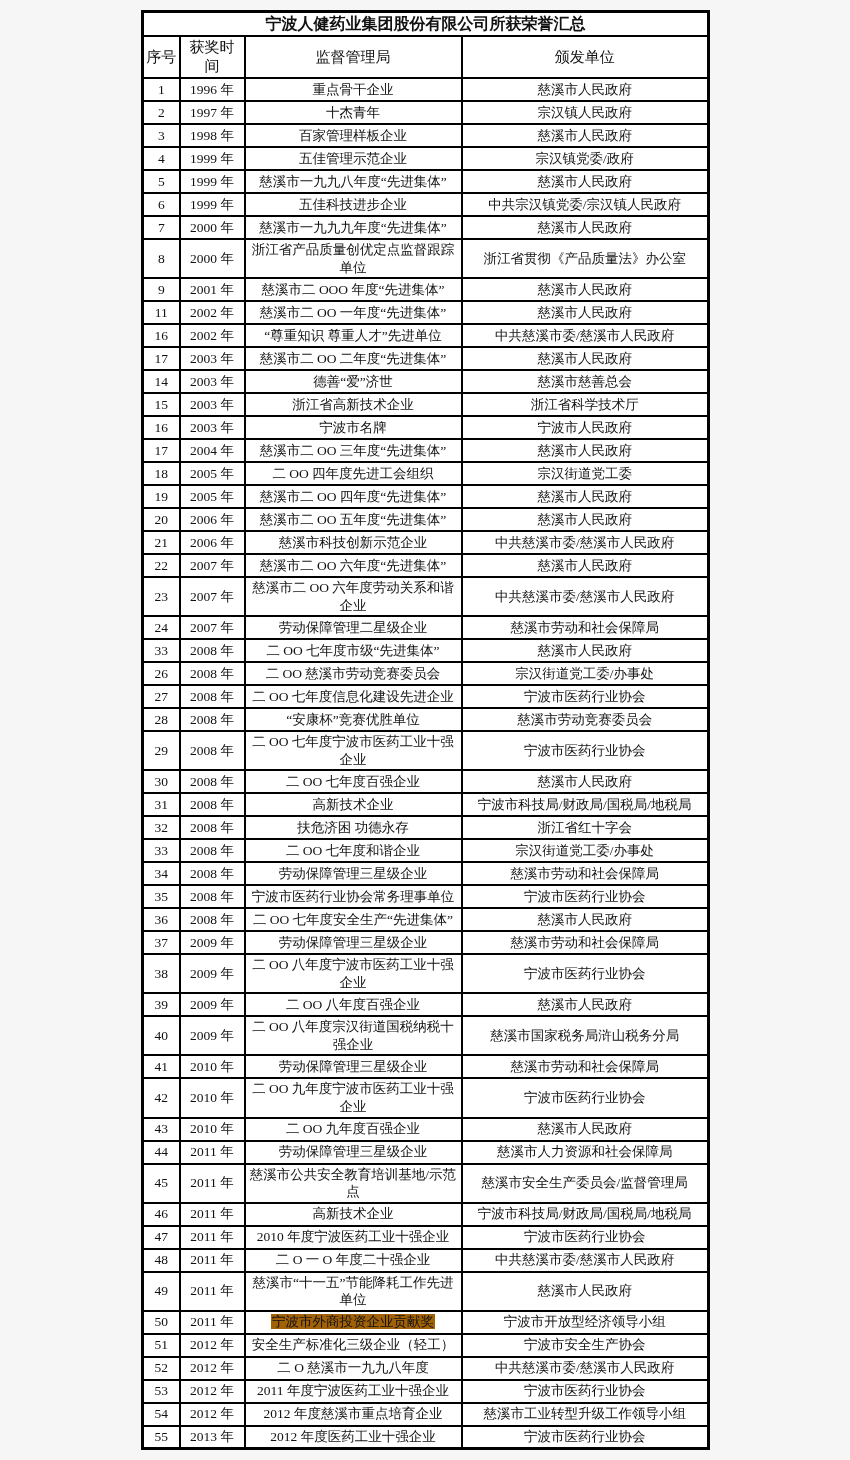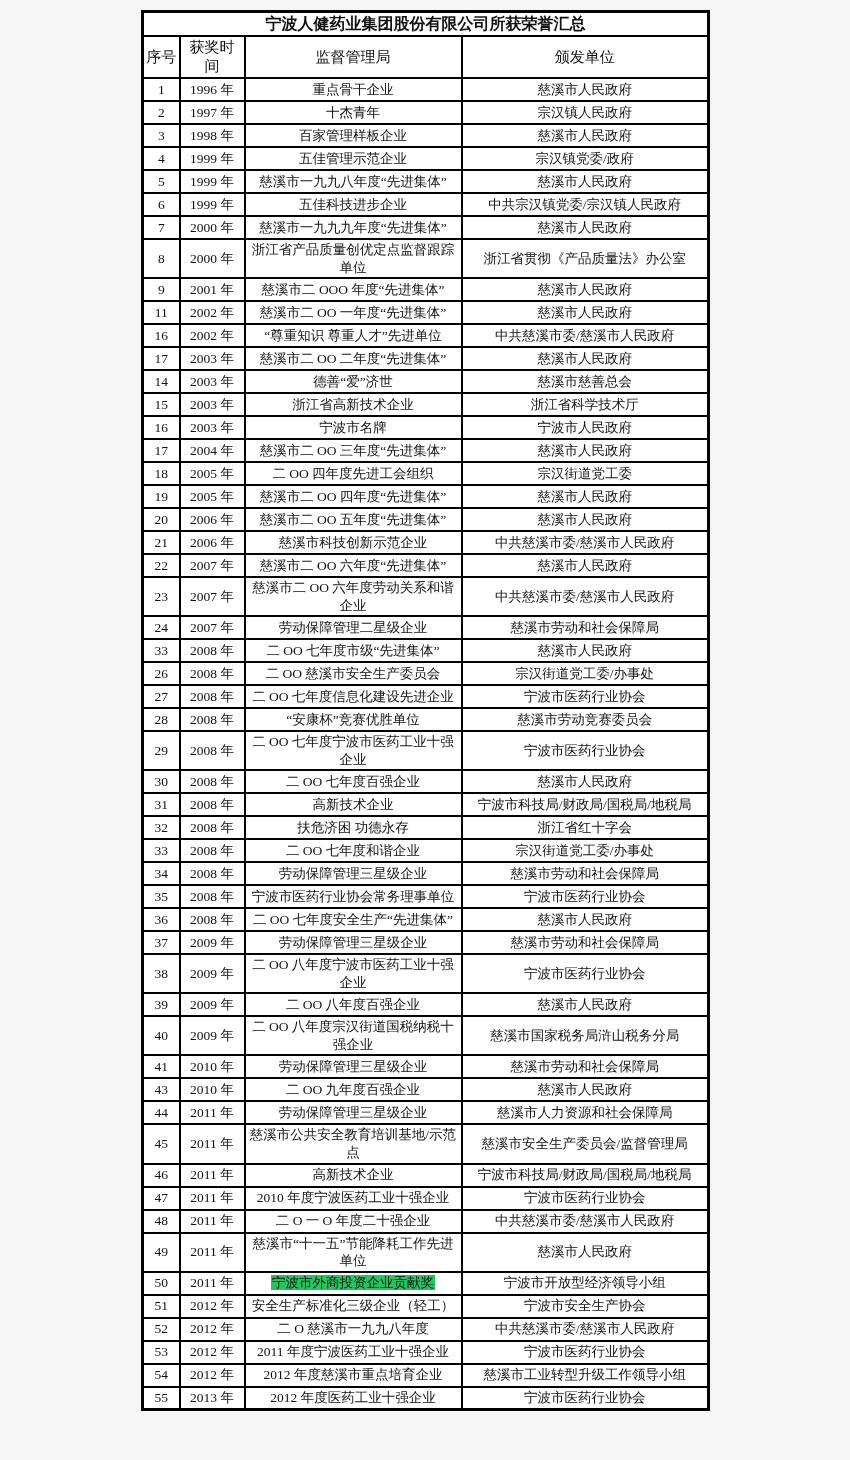--- a/index.html
+++ b/index.html
@@ -34,21 +34,21 @@
     line-height:1.2;
   }
   tr.header-row th{
     height:20px;
     font-weight:normal;
     font-size:15px;
   }
   tbody tr{height:23px;}
   tbody td{font-size:13.5px;line-height:1.3;}
   td.c-honor span.hl{
-    background:#22c55e;
+    background:#a16207;
     padding:0 1px;
   }
 </style>
 </head>
 <body>
 
 <div class="page">
   <table class="honors">
     <colgroup>
       <col style="width:37px">
@@ -208,21 +208,21 @@
         </tr>
         <tr>
           <td class="c-no"><span>33</span></td>
           <td class="c-year"><span>2008 年</span></td>
           <td class="c-honor"><span>二 OO 七年度市级“先进集体”</span></td>
           <td class="c-issuer"><span>慈溪市人民政府</span></td>
         </tr>
         <tr>
           <td class="c-no"><span>26</span></td>
           <td class="c-year"><span>2008 年</span></td>
-          <td class="c-honor"><span>二 OO 慈溪市安全生产委员会</span></td>
+          <td class="c-honor"><span>二 OO 慈溪市劳动竞赛委员会</span></td>
           <td class="c-issuer"><span>宗汉街道党工委/办事处</span></td>
         </tr>
         <tr>
           <td class="c-no"><span>27</span></td>
           <td class="c-year"><span>2008 年</span></td>
           <td class="c-honor"><span>二 OO 七年度信息化建设先进企业</span></td>
           <td class="c-issuer"><span>宁波市医药行业协会</span></td>
         </tr>
         <tr>
           <td class="c-no"><span>28</span></td>
@@ -300,20 +300,26 @@
           <td class="c-no"><span>40</span></td>
           <td class="c-year"><span>2009 年</span></td>
           <td class="c-honor"><span>二 OO 八年度宗汉街道国税纳税十强企业</span></td>
           <td class="c-issuer"><span>慈溪市国家税务局浒山税务分局</span></td>
         </tr>
         <tr>
           <td class="c-no"><span>41</span></td>
           <td class="c-year"><span>2010 年</span></td>
           <td class="c-honor"><span>劳动保障管理三星级企业</span></td>
           <td class="c-issuer"><span>慈溪市劳动和社会保障局</span></td>
+        </tr>
+        <tr>
+          <td class="c-no"><span>42</span></td>
+          <td class="c-year"><span>2010 年</span></td>
+          <td class="c-honor"><span>二 OO 九年度宁波市医药工业十强企业</span></td>
+          <td class="c-issuer"><span>宁波市医药行业协会</span></td>
         </tr>
         <tr>
           <td class="c-no"><span>43</span></td>
           <td class="c-year"><span>2010 年</span></td>
           <td class="c-honor"><span>二 OO 九年度百强企业</span></td>
           <td class="c-issuer"><span>慈溪市人民政府</span></td>
         </tr>
         <tr>
           <td class="c-no"><span>44</span></td>
           <td class="c-year"><span>2011 年</span></td>

